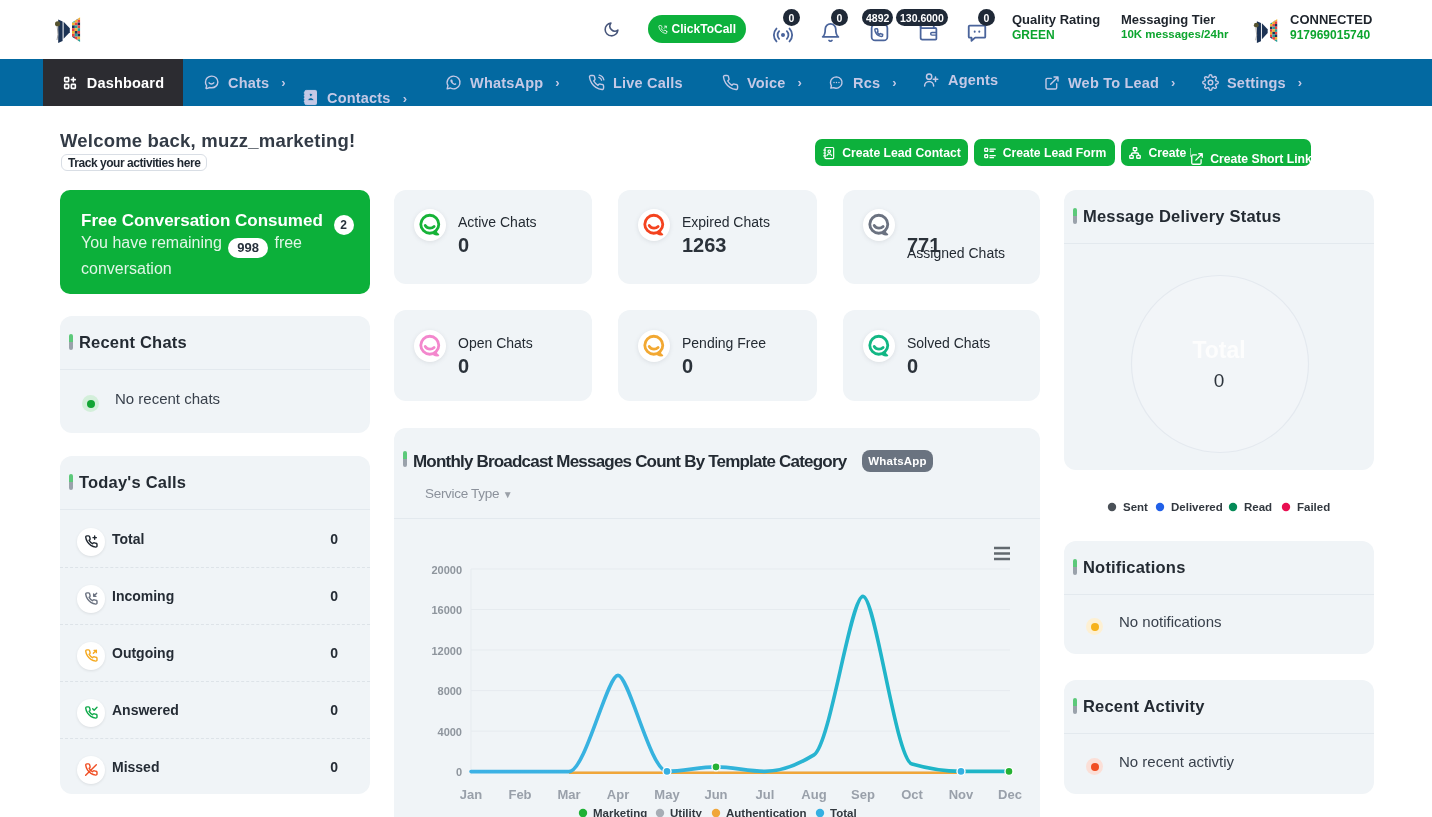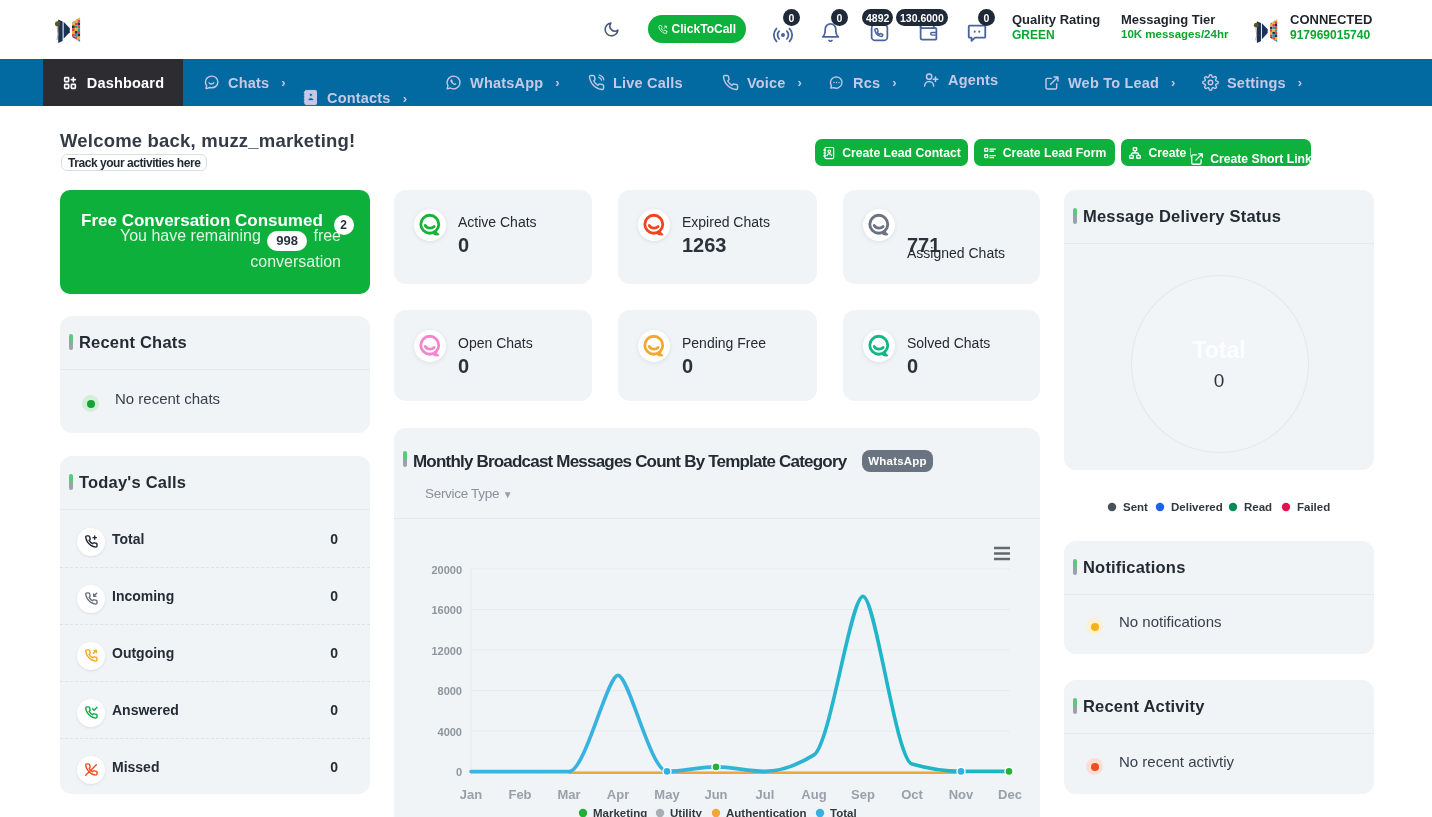--- a/index.html
+++ b/index.html
@@ -268,21 +268,21 @@
           <path d="M19 13v6a2 2 0 0 1-2 2H5a2 2 0 0 1-2-2V7a2 2 0 0 1 2-2h6"></path>
           <path d="M15 3h6v6M10 14 21 3"></path>
         </svg>
       Create Short Link</div>
   </div>
 
   <div class="abs" id="greencard" style="left:60px;top:190px;width:310px;height:104px;background:#0cb03a;border-radius:10px;color:#fff;">
     <div style="position:absolute;left:21px;top:21px;font-size:17px;font-weight:bold;">Free Conversation Consumed
       <span style="display:inline-flex;vertical-align:-3px;margin-left:6px;width:20px;height:20px;border-radius:50%;background:#fff;color:#27313c;font-size:12px;align-items:center;justify-content:center;">2</span>
     </div>
-    <div style="position:absolute;left:21px;top:35px;width:260px;font-size:16px;line-height:22px;color:rgba(255,255,255,.88);text-align:right;">You have remaining
+    <div style="position:absolute;left:21px;top:42px;width:260px;font-size:16px;line-height:22px;color:rgba(255,255,255,.88);">You have remaining
       <span style="display:inline-block;vertical-align:-4px;margin:0 2px;height:20px;line-height:20px;padding:0 9px;border-radius:10px;background:#fff;color:#27313c;font-size:13px;font-weight:bold;">998</span>
       free conversation</div>
   </div>
   <div class="card" id="recentchats" style="left:60px;top:316px;width:310px;height:117px;">
     <div class="chead">
         <div class="cbar"></div>
         <div class="ctitle">Recent Chats</div>
       </div>
     <div class="dotrow-outer" style="left:22px;top:79px;background:#d3efda;">
         <div class="dotrow-inner" style="background:#12a534;"></div>

